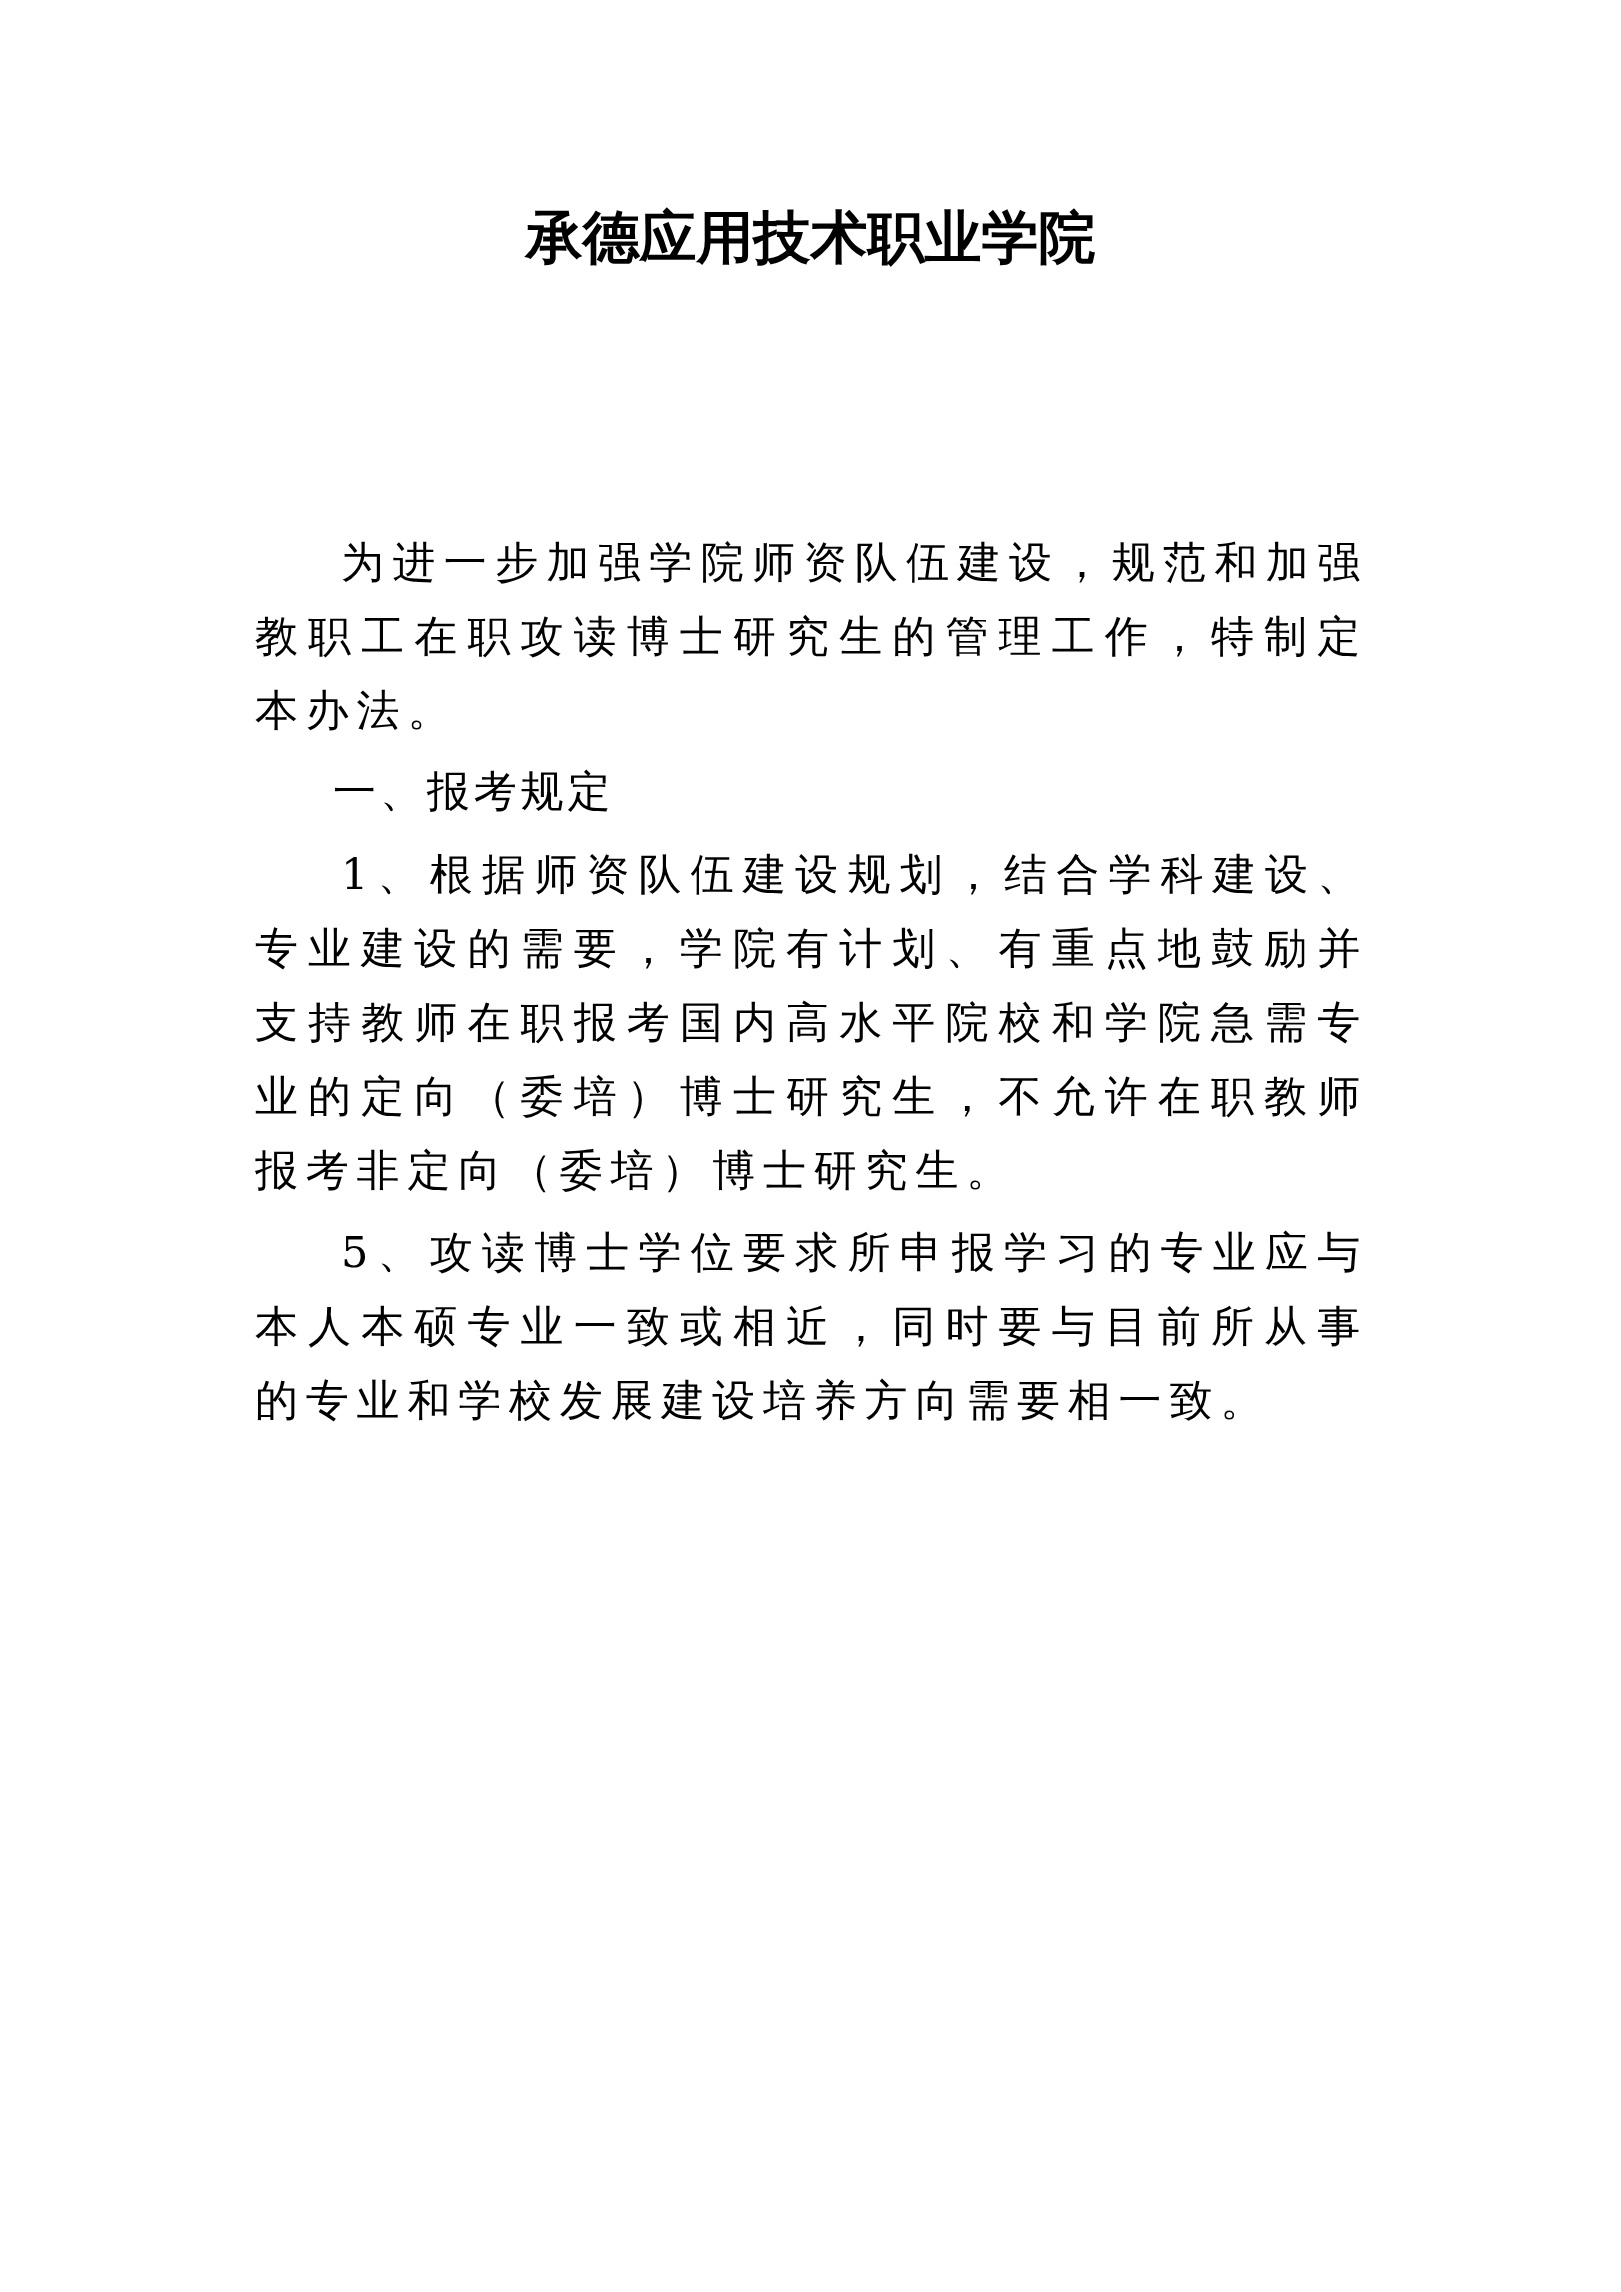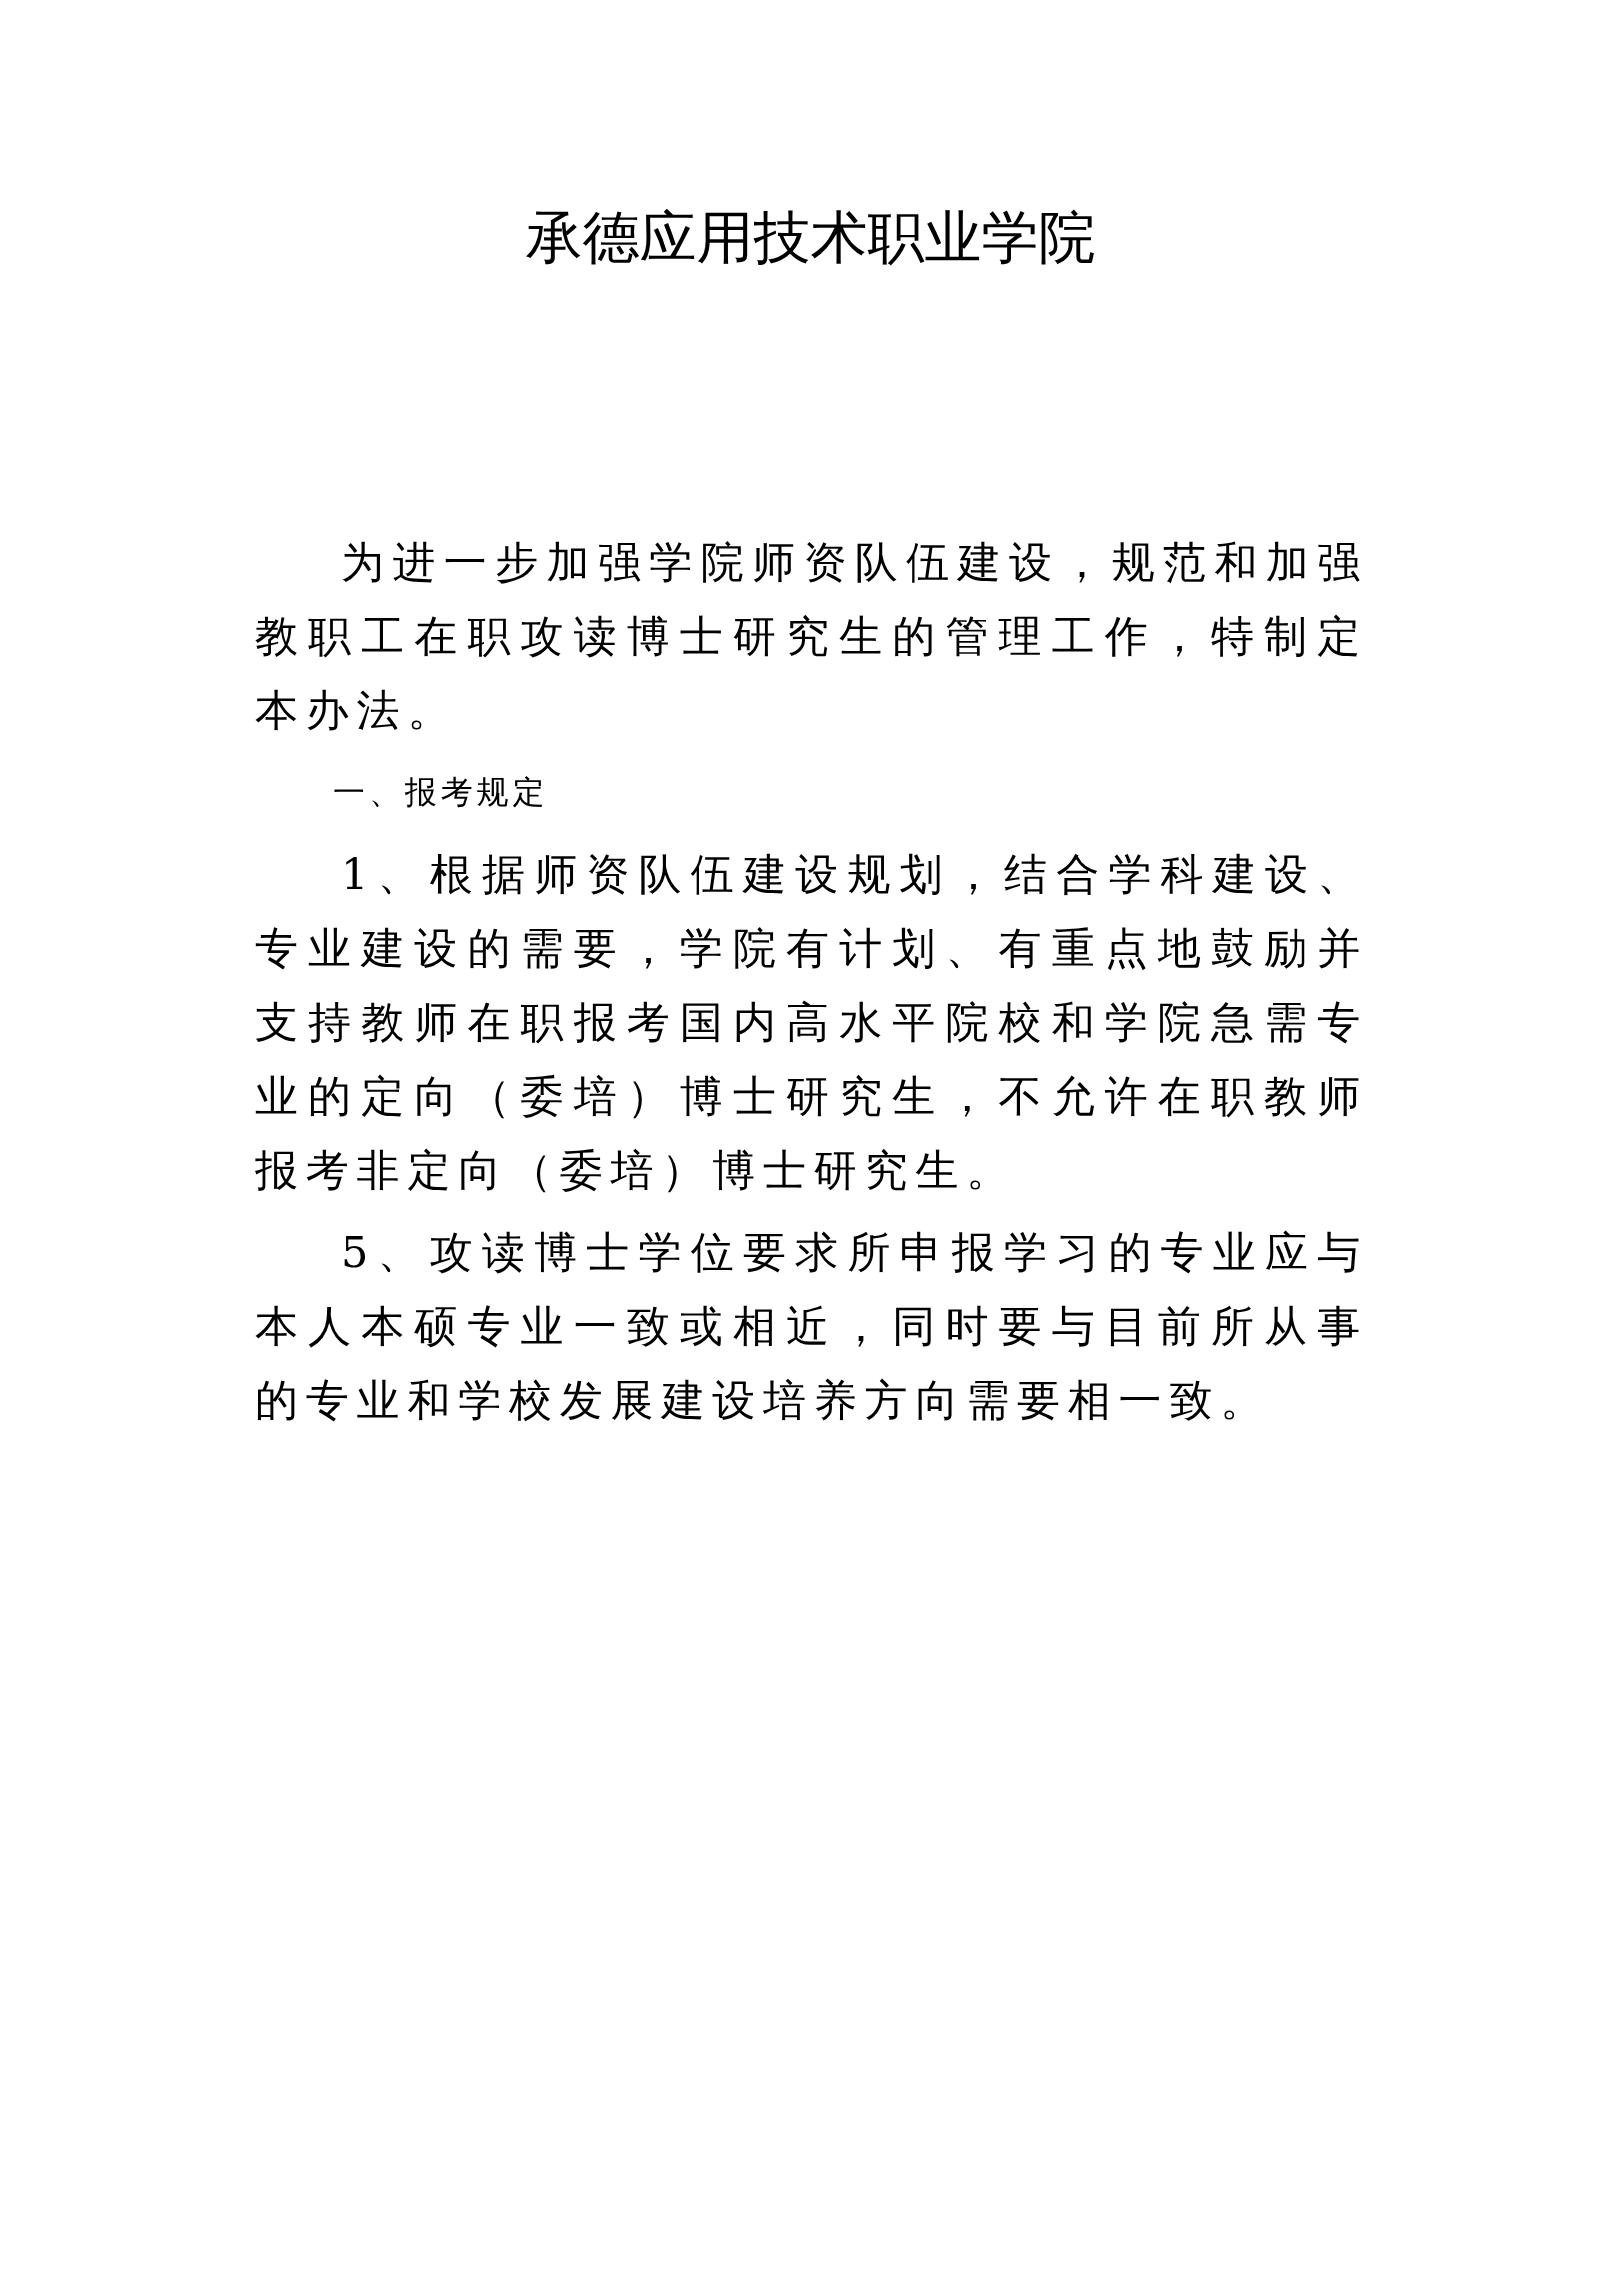--- a/index.html
+++ b/index.html
@@ -22,21 +22,21 @@
       height: 2293px;
       background: #ffffff;
     }
     .title-block {
       position: absolute;
       left: 0;
       top: 196px;
       width: 1621px;
       text-align: center;
       font-family: "DejaVu Sans", sans-serif;
-      font-weight: normal;
+      font-weight: bold;
       color: #000;
     }
     .title-line {
       display: block;
       font-size: 57px;
       line-height: 82px;
       letter-spacing: 0px;
     }
     .body-block {
       position: absolute;
@@ -51,22 +51,22 @@
       text-justify: inter-character;
     }
     .para {
       margin: 8px;
       text-indent: 86px;
       letter-spacing: 7.8px;
     }
     .heading {
       margin: 0;
       text-indent: 86px;
-      font-family: Liberation Sans, sans-serif;
-      font-size: 32px;
+      font-family: Liberation Serif, serif;
+      font-size: 43px;
       line-height: 74px;
       letter-spacing: 3.9px;
     }
   </style>
 </head>
 <body>
 
 <div class="page">
 
   <div class="title-block">

